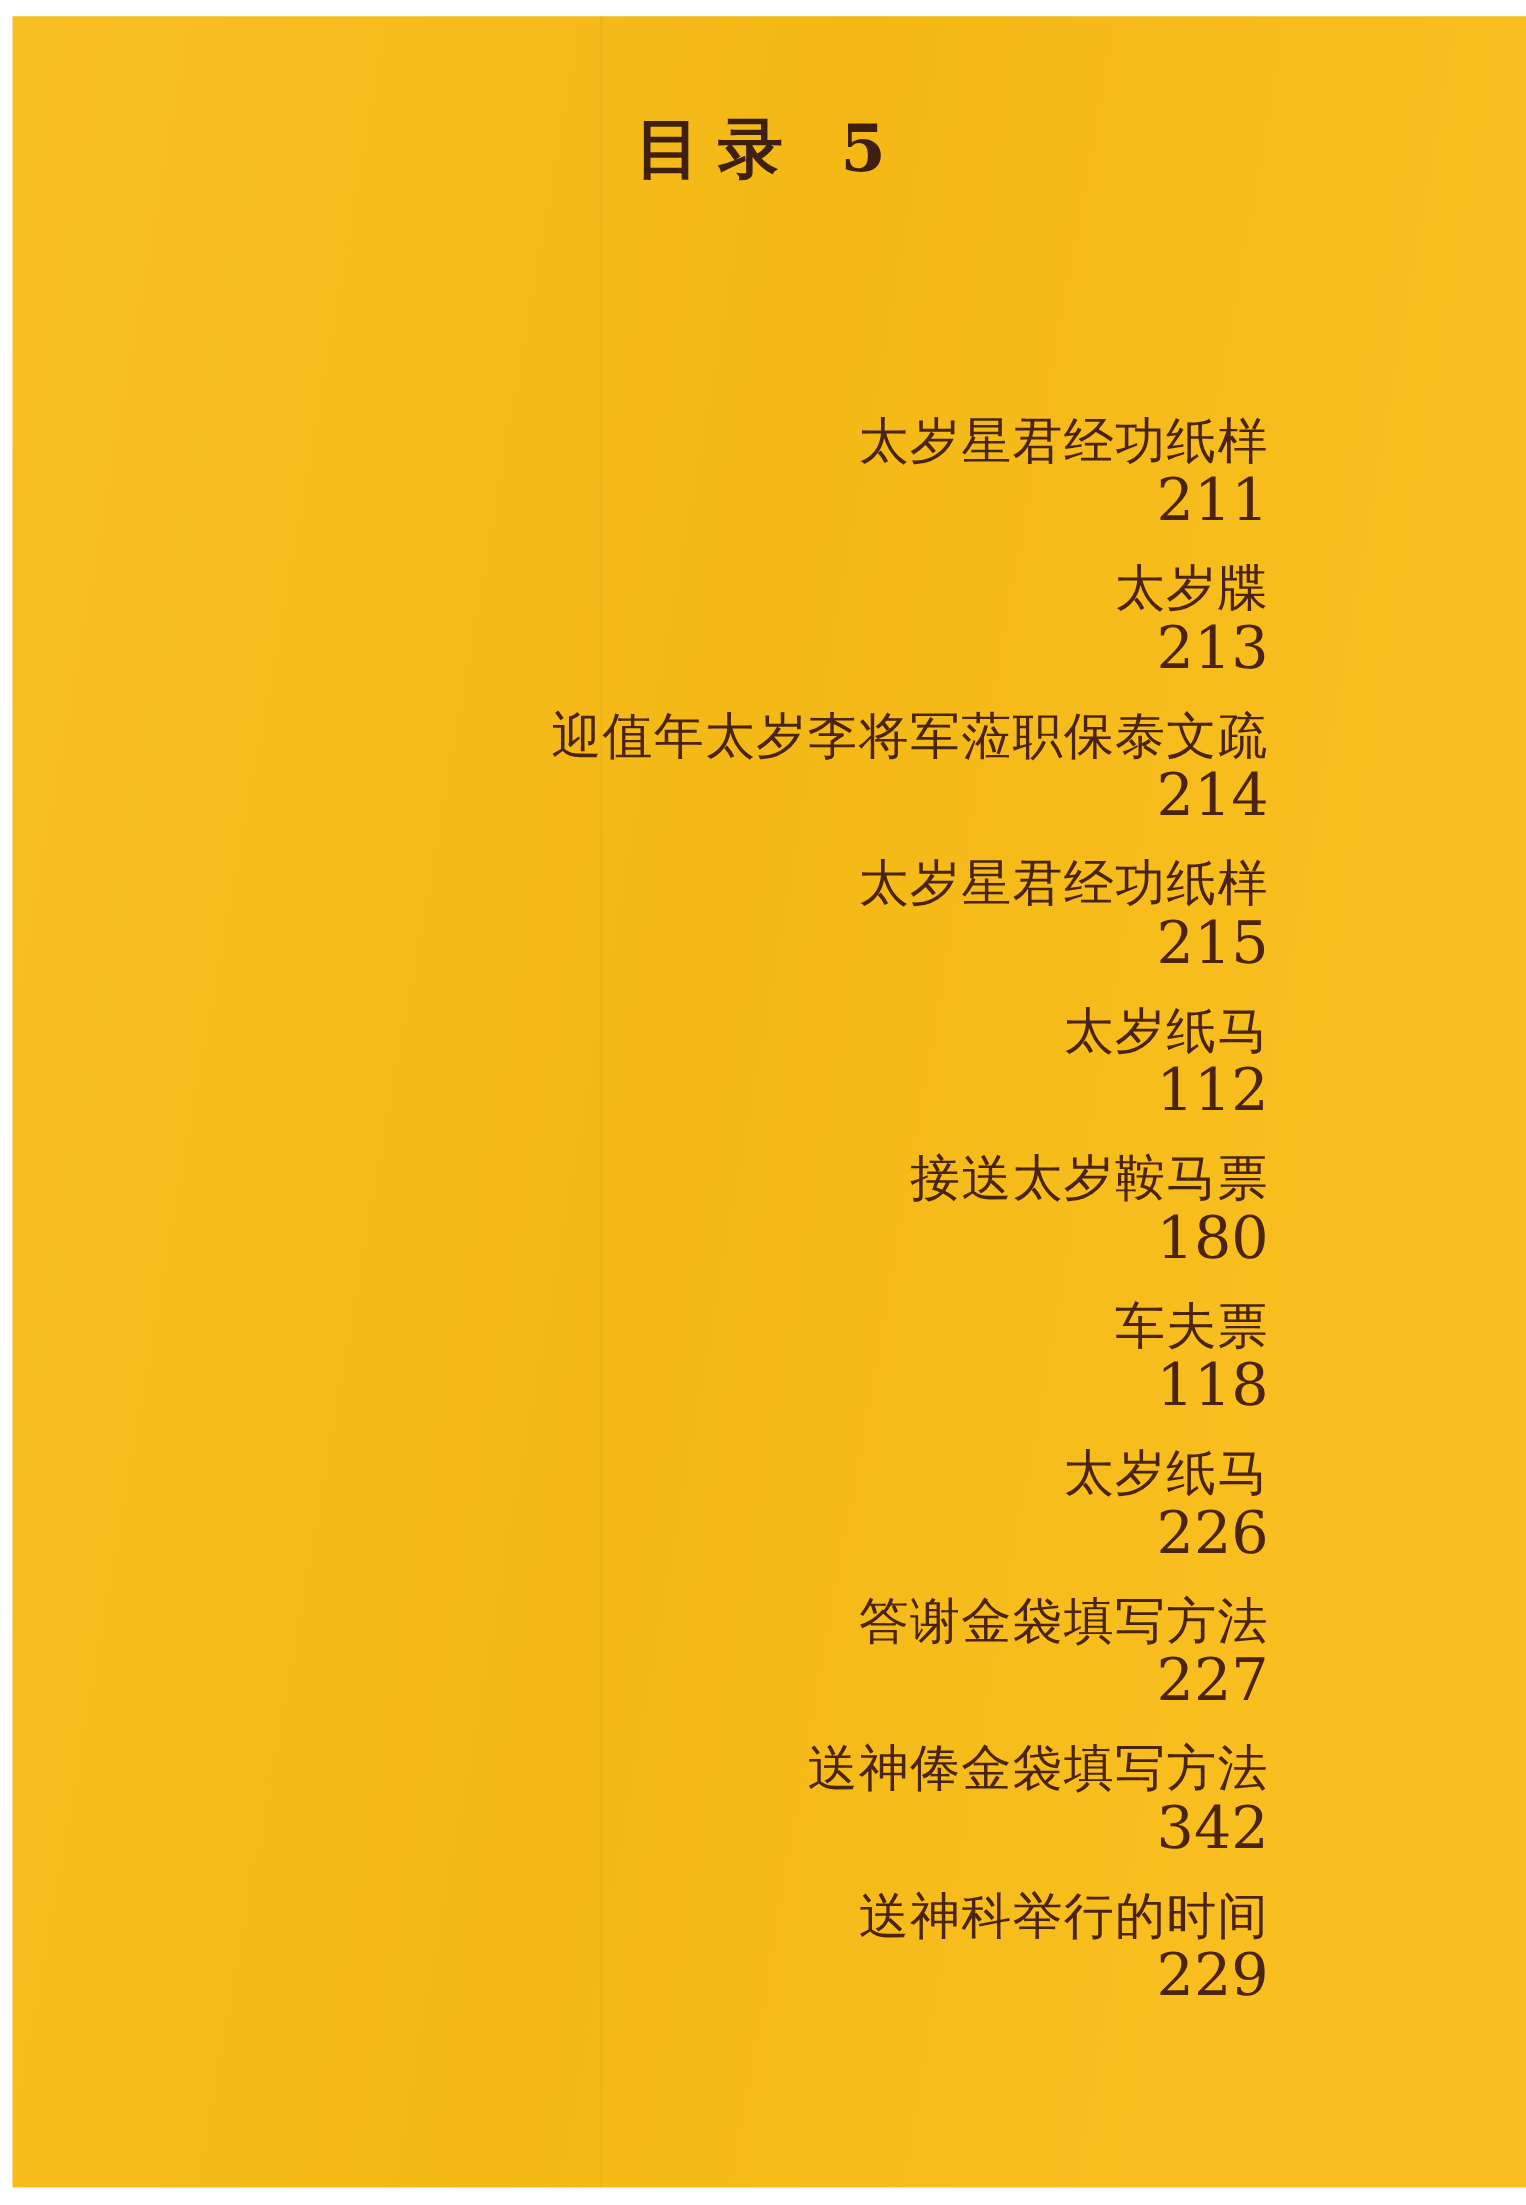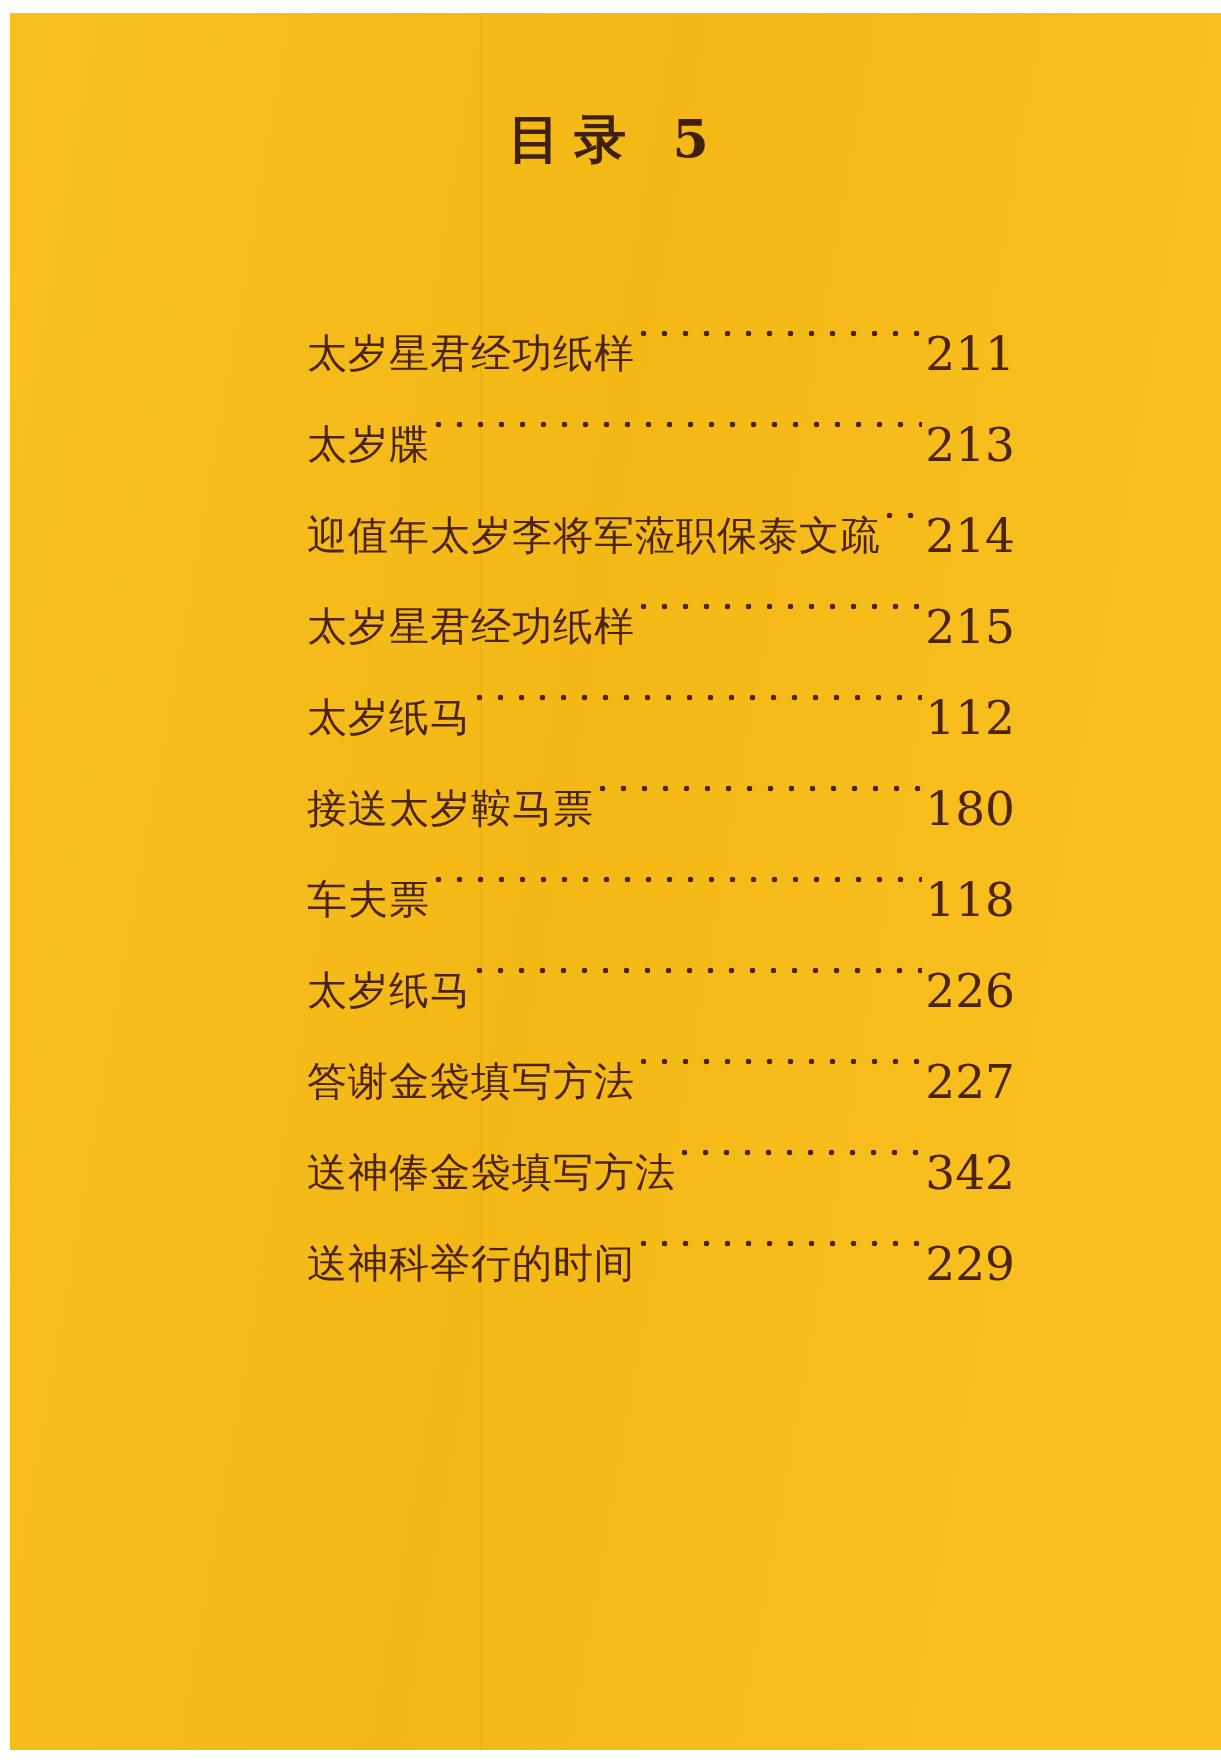--- a/index.html
+++ b/index.html
@@ -29,40 +29,41 @@
     content: "";
     position: absolute;
     left: 470px;
     top: 0;
     bottom: 0;
     width: 2px;
     background: rgba(0,0,0,0.03);
   }
   .title {
     margin: 0;
-    padding-top: 92px;
+    padding-top: 72px;
     text-align: center;
     font-size: 52px;
     font-weight: 600;
     letter-spacing: 14px;
     color: #3f1f0d;
   }
   .toc {
     position: absolute;
     left: 297px;
     top: 317px;
     width: 708px;
   }
   .entry {
     display: flex;
-    align-items: flex-start;
+    align-items: flex-end;
     line-height: 47px;
+    flex-direction: column;
   }
   .entry + .entry {
-    margin-top: 44px;
+    margin-top: 24px;
   }
   .entry-label {
     font-size: 40px;
     color: #4a240f;
     white-space: nowrap;
     letter-spacing: 1px;
   }
   .leader {
     flex: 1;
     height: 7px;

